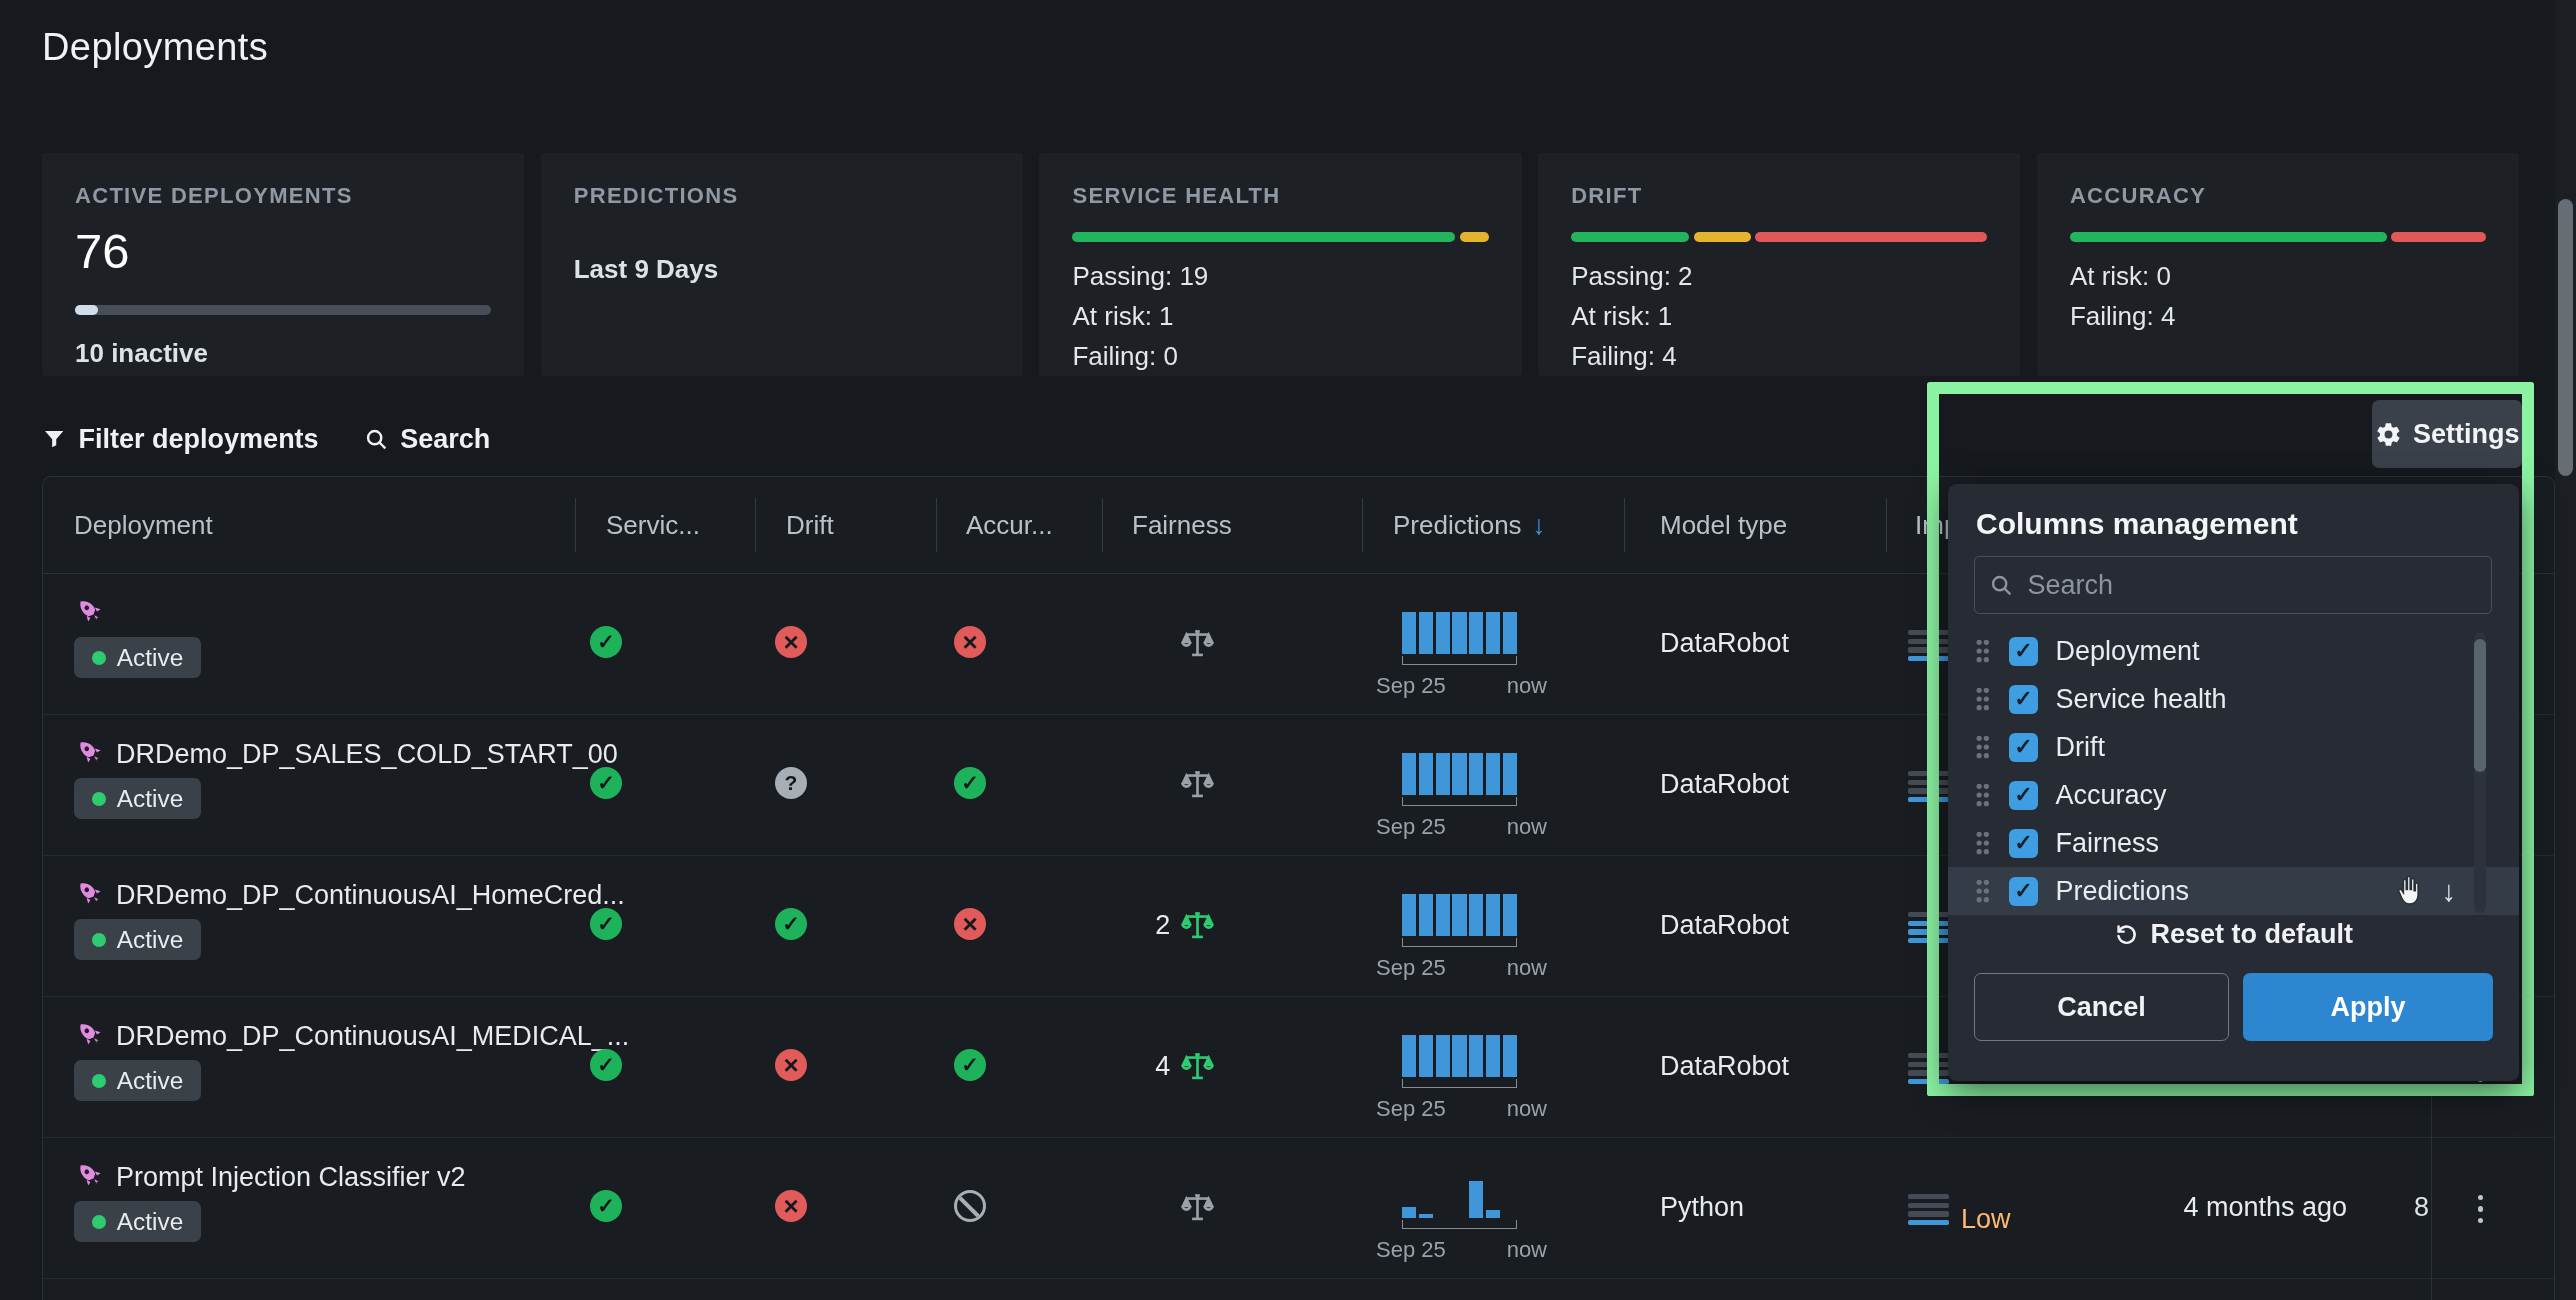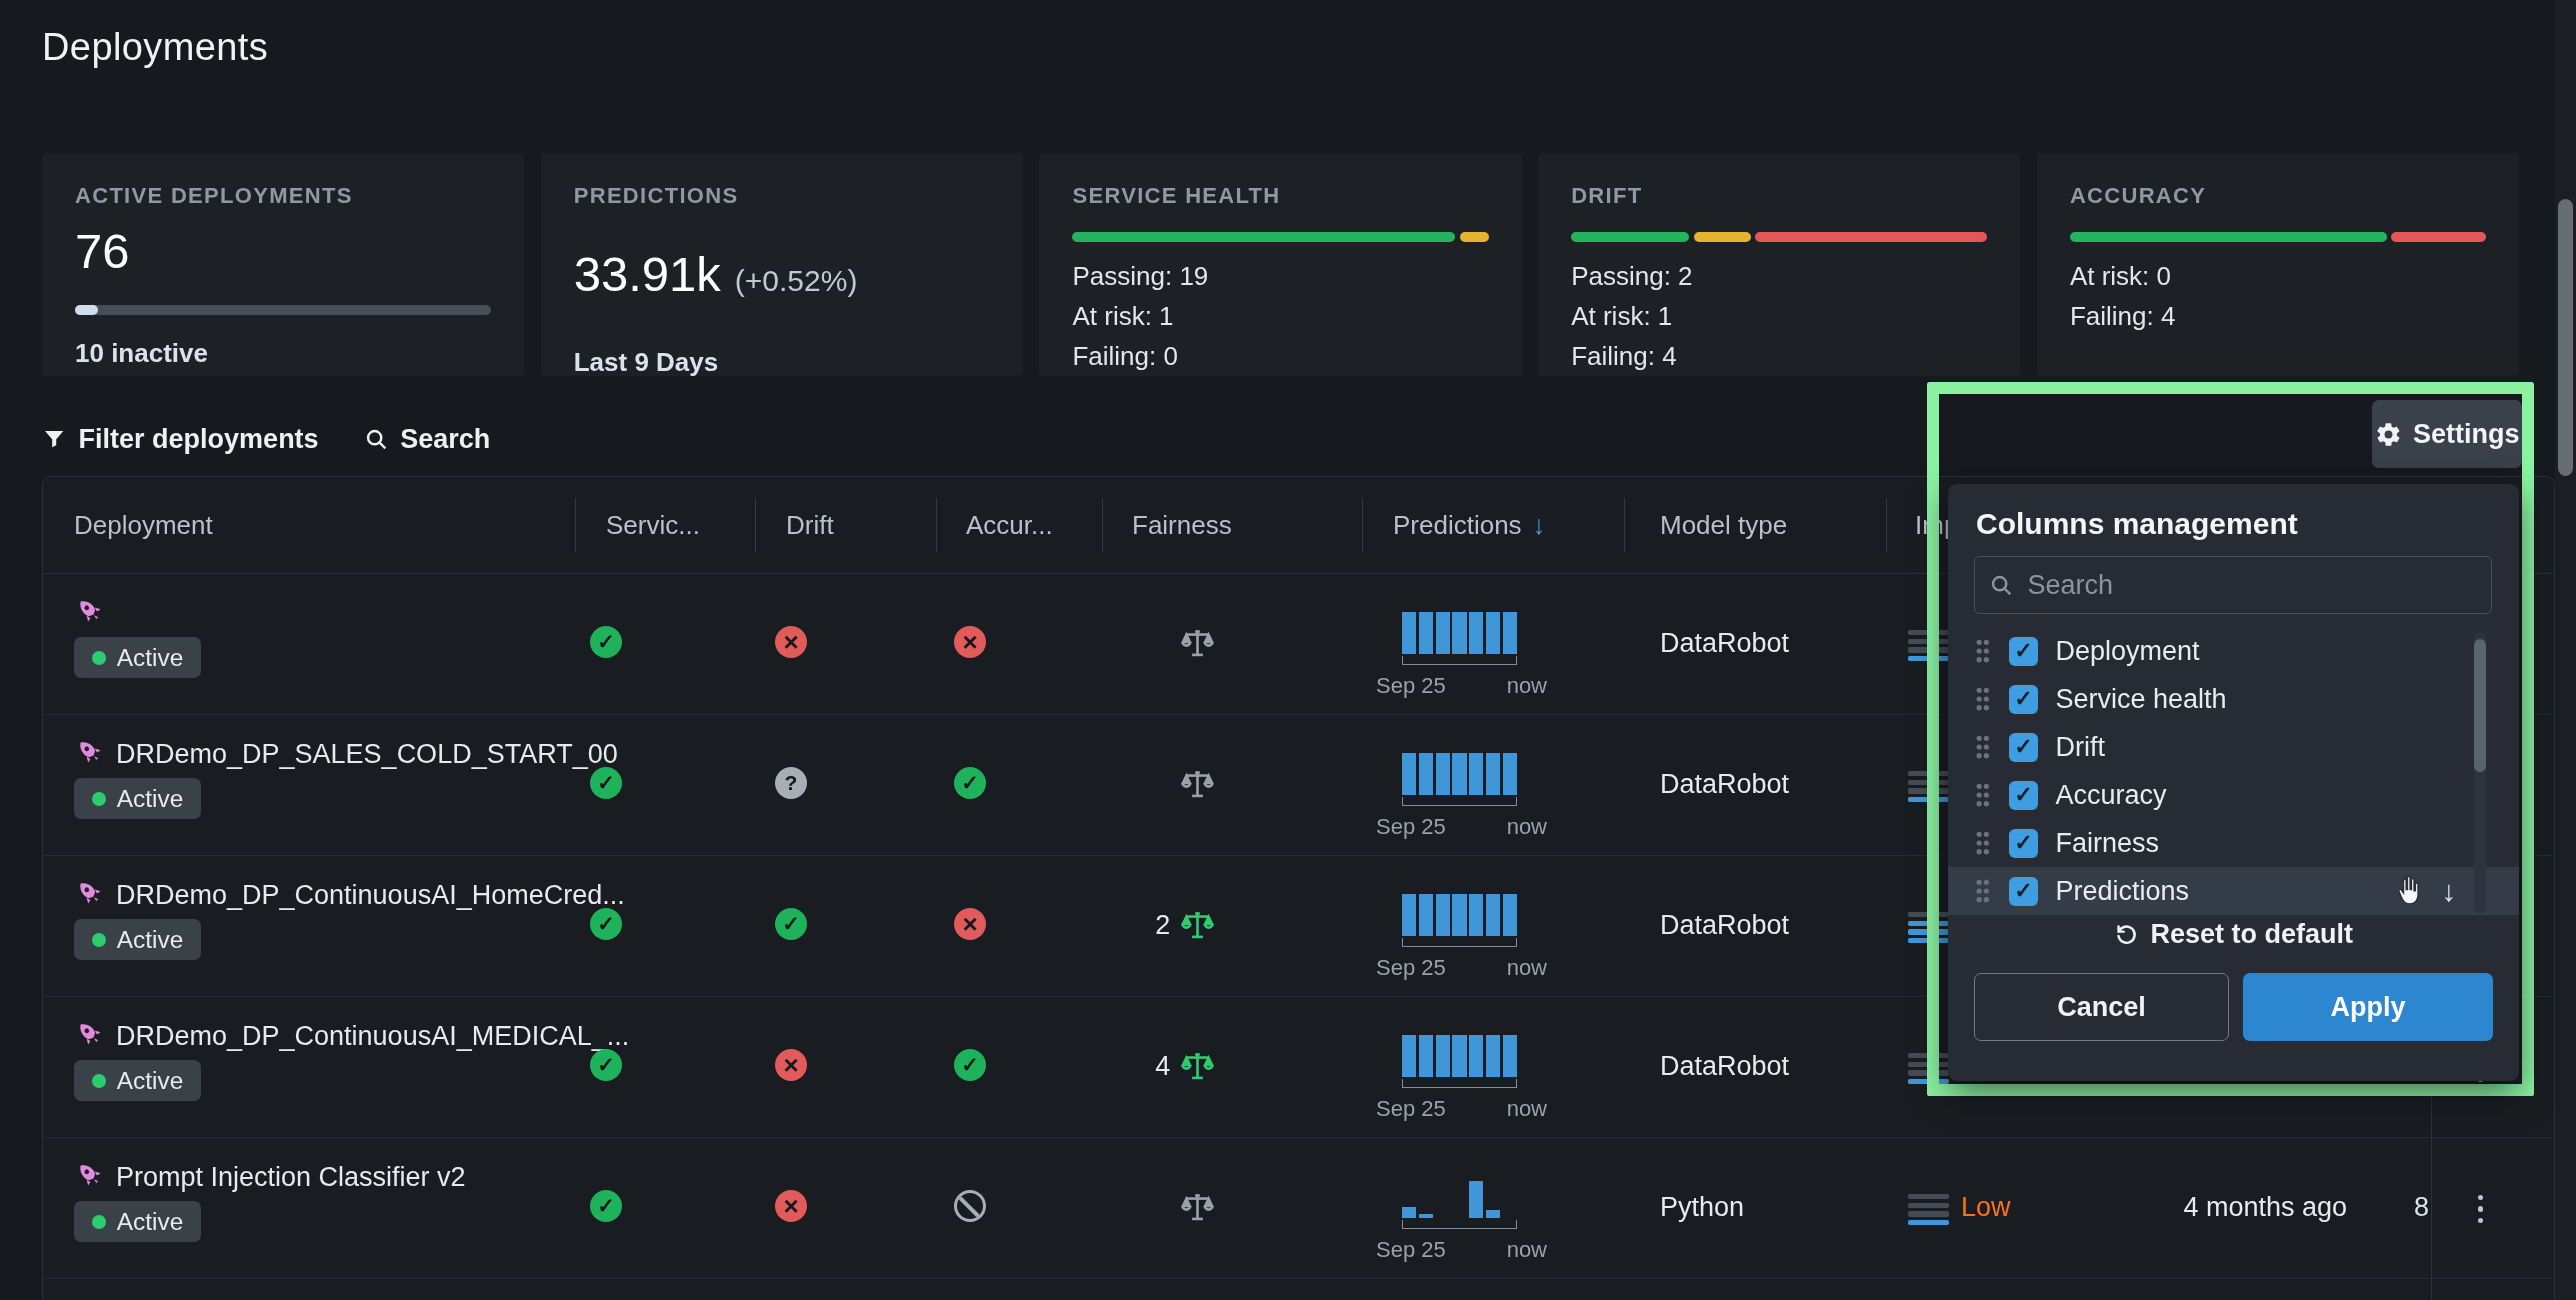--- a/index.html
+++ b/index.html
@@ -65,21 +65,21 @@
   .hist{width:115px;}
   .bars{display:flex;align-items:flex-end;gap:2.6px;height:42px;width:115px;}
   .bars span{flex:1;background:#3f97d9;}
   .bracket{height:9.6px;border-left:1.7px solid #878d95;border-right:1.7px solid #878d95;border-bottom:1.7px solid #878d95;margin-top:1.7px;box-sizing:border-box;}
   .hlabels{position:absolute;left:-26px;top:61px;width:171px;display:flex;justify-content:space-between;font-size:22px;color:#9aa1aa;}
   .mtype{font-size:27px;color:#e8ebee;}
   .imp{display:flex;flex-direction:column;gap:3.5px;width:41px;}
   .imp span{height:5.2px;background:#454c55;border-radius:1.7px;}
   .imp.low span:nth-child(4){background:#3f97d9;}
   .imp.high span:nth-child(2),.imp.high span:nth-child(3),.imp.high span:nth-child(4){background:#3f97d9;}
-  .imp-label{font-size:27px;color:#f97316;}
+  .imp-label{font-size:27px;color:#fdba74;margin-top:12px;}
   .lastpred{width:227px;text-align:right;font-size:27px;color:#e8ebee;}
   .alerts{width:30px;text-align:right;font-size:27px;color:#dfe3e7;}
   .kebab{width:31px;height:52px;display:flex;flex-direction:column;align-items:center;justify-content:center;gap:6.1px;cursor:pointer;}
   .kebab span{width:5.2px;height:5.2px;border-radius:50%;background:#c0c6cd;}
   .col-divider-bottom{position:absolute;left:2388px;top:616px;width:0.9px;height:209px;background:#2b313a;}
 
   
   .hlbox{position:absolute;left:1927px;top:382px;width:607px;height:714px;border:12.2px solid #8bf2a2;
          border-radius:2.6px;box-sizing:border-box;z-index:20;pointer-events:none;}
   .settings-btn{position:absolute;left:2372px;top:400px;width:150px;height:68px;background:#3a414b;border-radius:7px;
@@ -129,24 +129,20 @@
       <div class="card">
         <div class="card-label">ACTIVE DEPLOYMENTS</div>
         <div class="card-value">76</div>
         <div class="progress-track">
           <div class="progress-knob" style="width: 4%;"></div>
         </div>
         <div class="card-sub">10 inactive</div>
       </div>
       <div class="card">
         <div class="card-label">PREDICTIONS</div>
-        <div class="card-value-row">
-          <span class="card-value">33.91k</span>
-          <span class="card-delta">(+0.52%)</span>
-        </div>
         <div class="card-sub sub-delta">Last 9 Days</div>
       </div>
       <div class="card">
         <div class="card-label">SERVICE HEALTH</div>
         <div class="segbar">
           <span class="seg seg-green" style="flex-grow: 93;"></span>
           <span class="seg seg-yellow" style="flex-grow: 7;"></span>
         </div>
         <div class="card-line">Passing: 19</div>
         <div class="card-line">At risk: 1</div>

